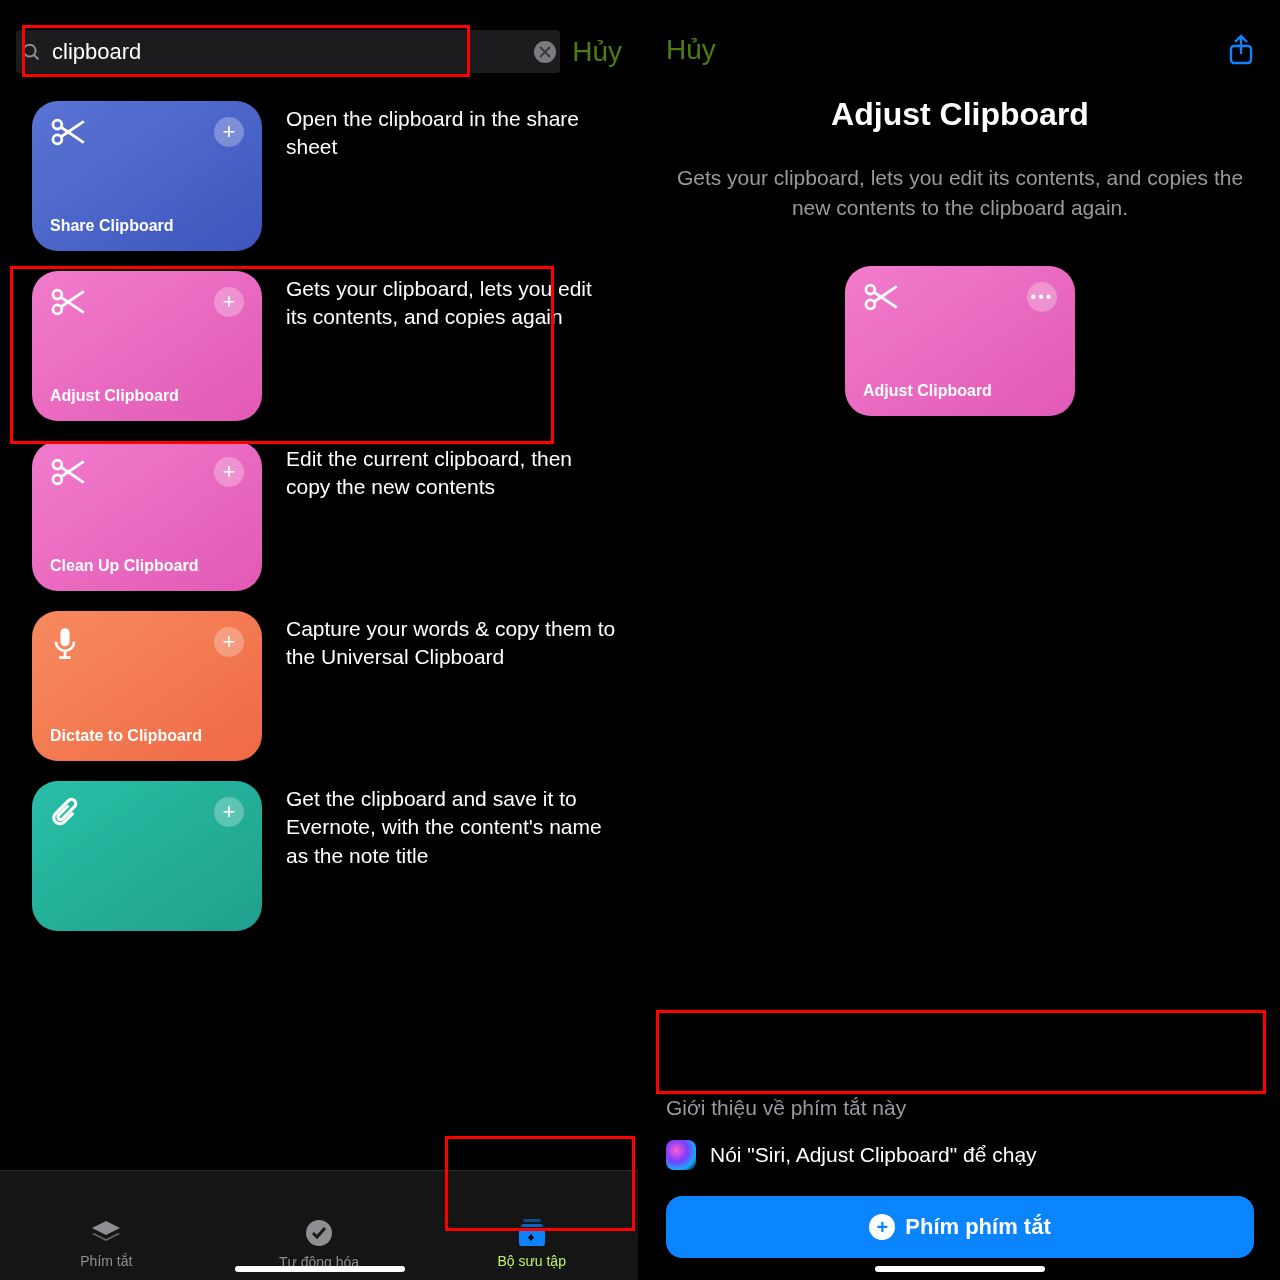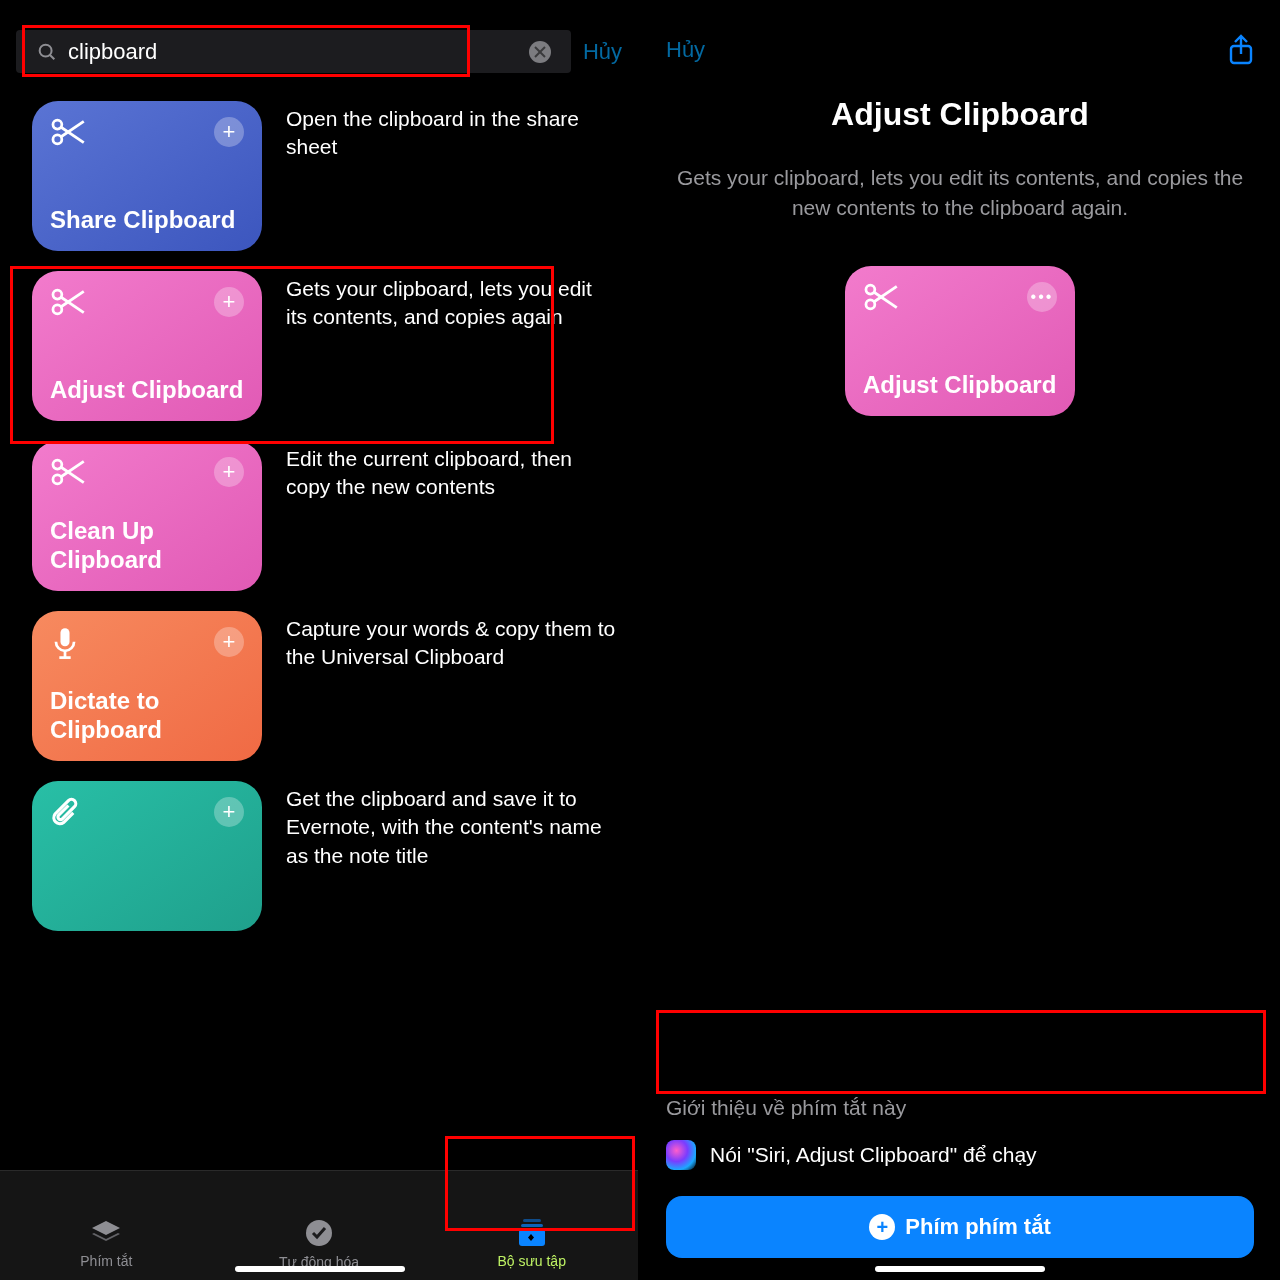--- a/index.html
+++ b/index.html
@@ -29,31 +29,31 @@
     padding: 30px 16px 8px 16px;
     gap: 12px;
   }
   .search-box {
     flex: 1;
     display: flex;
     align-items: center;
     background: rgba(118,118,128,0.24);
     border-radius: 4px;
     height: 43px;
-    padding: 0 20px;
+    padding: 0 4px;
     gap: 10px;
   }
   .search-icon { color: #888; font-size: 20px; display:flex; align-items:center;}
   .search-input-text { color: #fff; font-size: 22px; flex: 1; }
   .clear-circle {
     width: 22px; height: 22px; border-radius: 50%;
     background: #7c7c80; display: flex; align-items: center; justify-content: center;
     color: #2b2b2b; font-size: 14px; font-weight: bold;
   }
-  .cancel-link { color: #0369a1; font-size: 22px; }
+  .cancel-link { color: #4d7c0f; font-size: 28px; }
 
   .highlight-red {
     border: 3px solid #ff0000;
     position: absolute;
     pointer-events: none;
   }
 
   
   .results {
     flex: 1;
@@ -83,21 +83,21 @@
     align-items: flex-start;
     justify-content: space-between;
   }
   .tile-icon { color: #fff; font-size: 28px; display:flex; }
   .plus-circle {
     width: 30px; height: 30px; border-radius: 50%;
     background: rgba(255,255,255,0.28);
     color: #fff; display:flex; align-items:center; justify-content:center;
     font-size: 22px; font-weight: 400;
   }
-  .tile-label { color: #fff; font-size: 24px; font-weight: 600; line-height: 1.2; }
+  .tile-label { color: #fff; font-size: 16px; font-weight: 600; line-height: 1.2; }
   .row-desc {
     flex: 1;
     color: #ffffff;
     font-size: 21px;
     line-height: 1.35;
     padding-top: 4px;
   }
   .tile-blue { background: linear-gradient(145deg,#5a74d4,#3c56be); }
   .tile-pink { background: linear-gradient(145deg,#f27bcc,#e15ab5); }
   .tile-pink2 { background: linear-gradient(145deg,#f27bcc,#e15ab5); }

